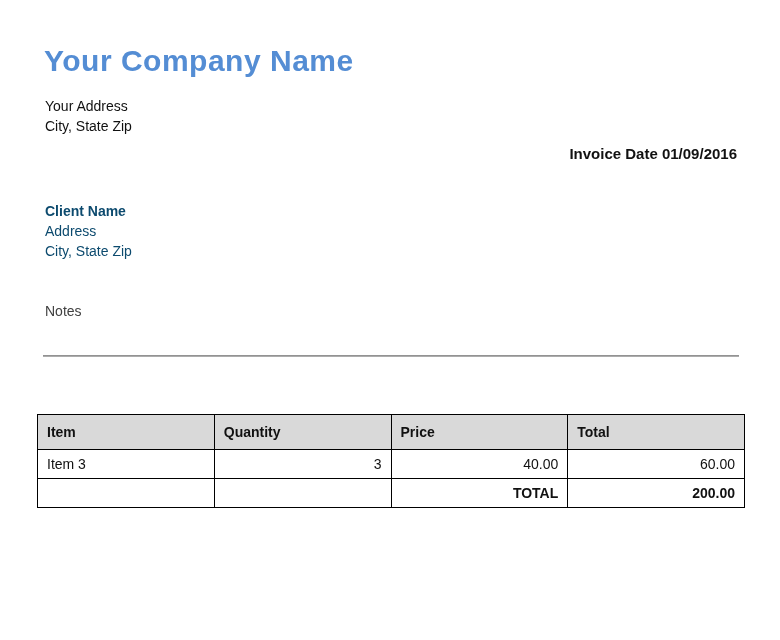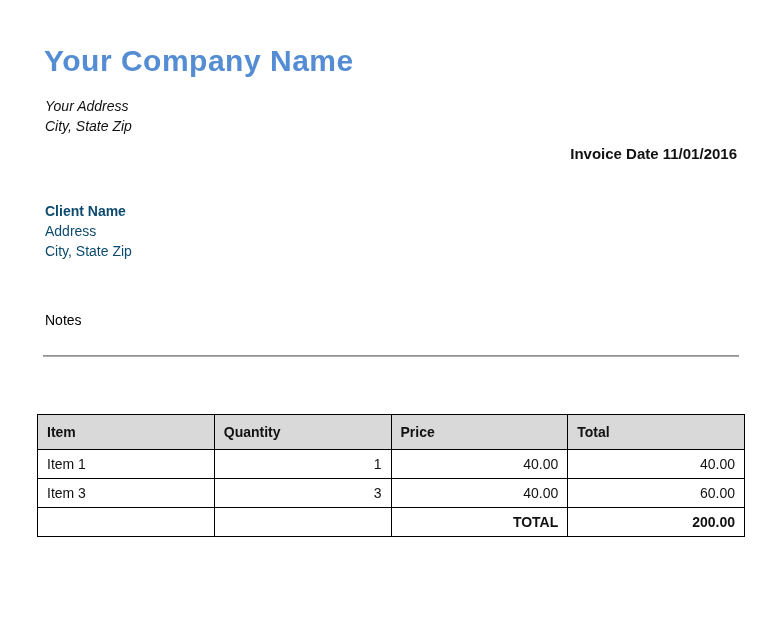--- a/index.html
+++ b/index.html
@@ -26,21 +26,20 @@
     color: #548DD4;
     letter-spacing: 0.5px;
   }
   .company-address {
     position: absolute;
     left: 45px;
     top: 96px;
     font-size: 14px;
     line-height: 20px;
     color: #111111;
-    font-style: italic;
   }
   .invoice-meta {
     position: absolute;
     right: 43px;
     top: 144px;
     text-align: right;
     font-size: 15px;
     font-weight: bold;
     line-height: 20px;
     color: #111111;
@@ -52,23 +51,23 @@
     font-size: 14px;
     line-height: 20px;
     color: #0c4a6e;
   }
   .client-block .client-name {
     font-weight: bold;
   }
   .notes {
     position: absolute;
     left: 45px;
-    top: 312px;
+    top: 303px;
     font-size: 14px;
-    color: #000000;
+    color: #404040;
   }
   .divider {
     position: absolute;
     left: 43px;
     top: 355px;
     width: 696px;
     height: 2px;
     background: linear-gradient(#868686, #b8b8b8);
   }
   table.items {
@@ -117,21 +116,21 @@
 <div class="page">
 
   <h1 class="company-name">Your Company Name</h1>
 
   <div class="company-address">
     <div>Your Address</div>
     <div>City, State Zip</div>
   </div>
 
   <div class="invoice-meta">
-    <div>Invoice Date 11/01/2016</div>
+    <div>Invoice Date 01/09/2016</div>
   </div>
 
   <div class="client-block">
     <div class="client-name">Client Name</div>
     <div>Address</div>
     <div>City, State Zip</div>
   </div>
 
   <div class="notes">Notes</div>
 
@@ -141,26 +140,20 @@
     <thead>
       <tr>
         <th>Item</th>
         <th class="num">Quantity</th>
         <th class="num">Price</th>
         <th class="num">Total</th>
       </tr>
     </thead>
     <tbody>
       <tr>
-        <td>Item 1</td>
-        <td class="num">1</td>
-        <td class="num">40.00</td>
-        <td class="num">40.00</td>
-      </tr>
-      <tr>
         <td>Item 3</td>
         <td class="num">3</td>
         <td class="num">40.00</td>
         <td class="num">60.00</td>
       </tr>
       <tr>
         <td></td>
         <td></td>
         <td class="num bold">TOTAL</td>
         <td class="num bold">200.00</td>

